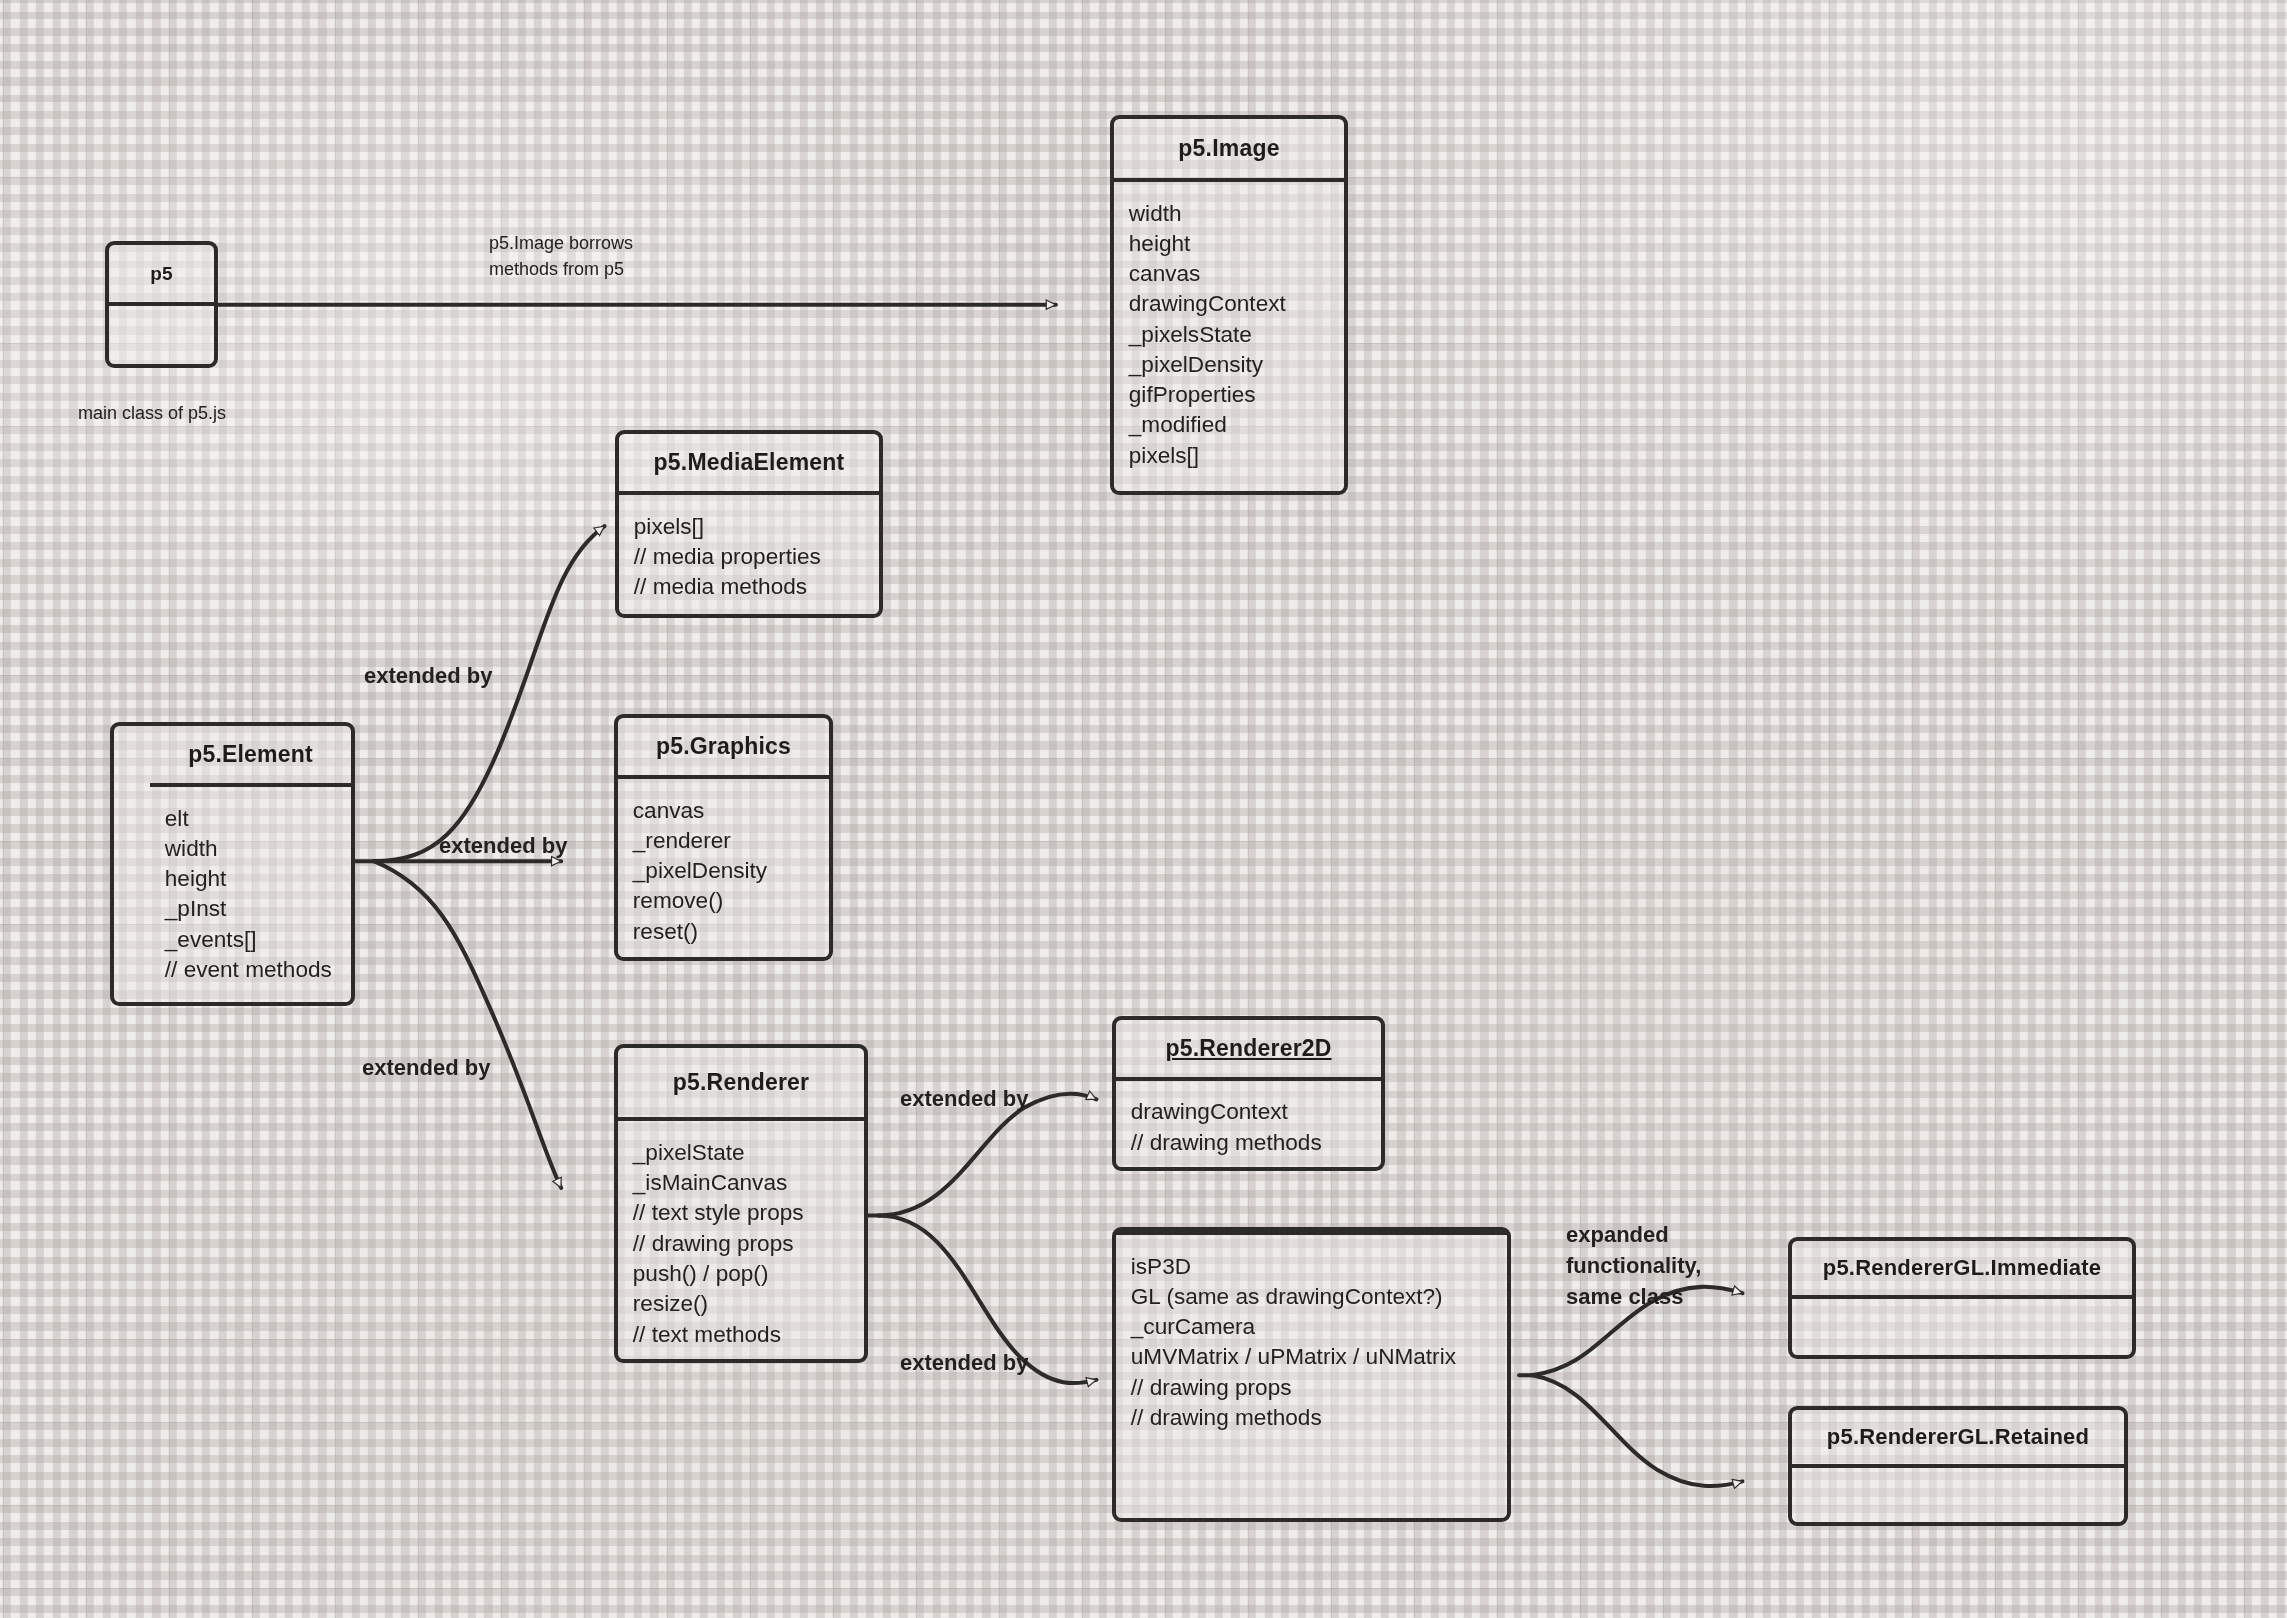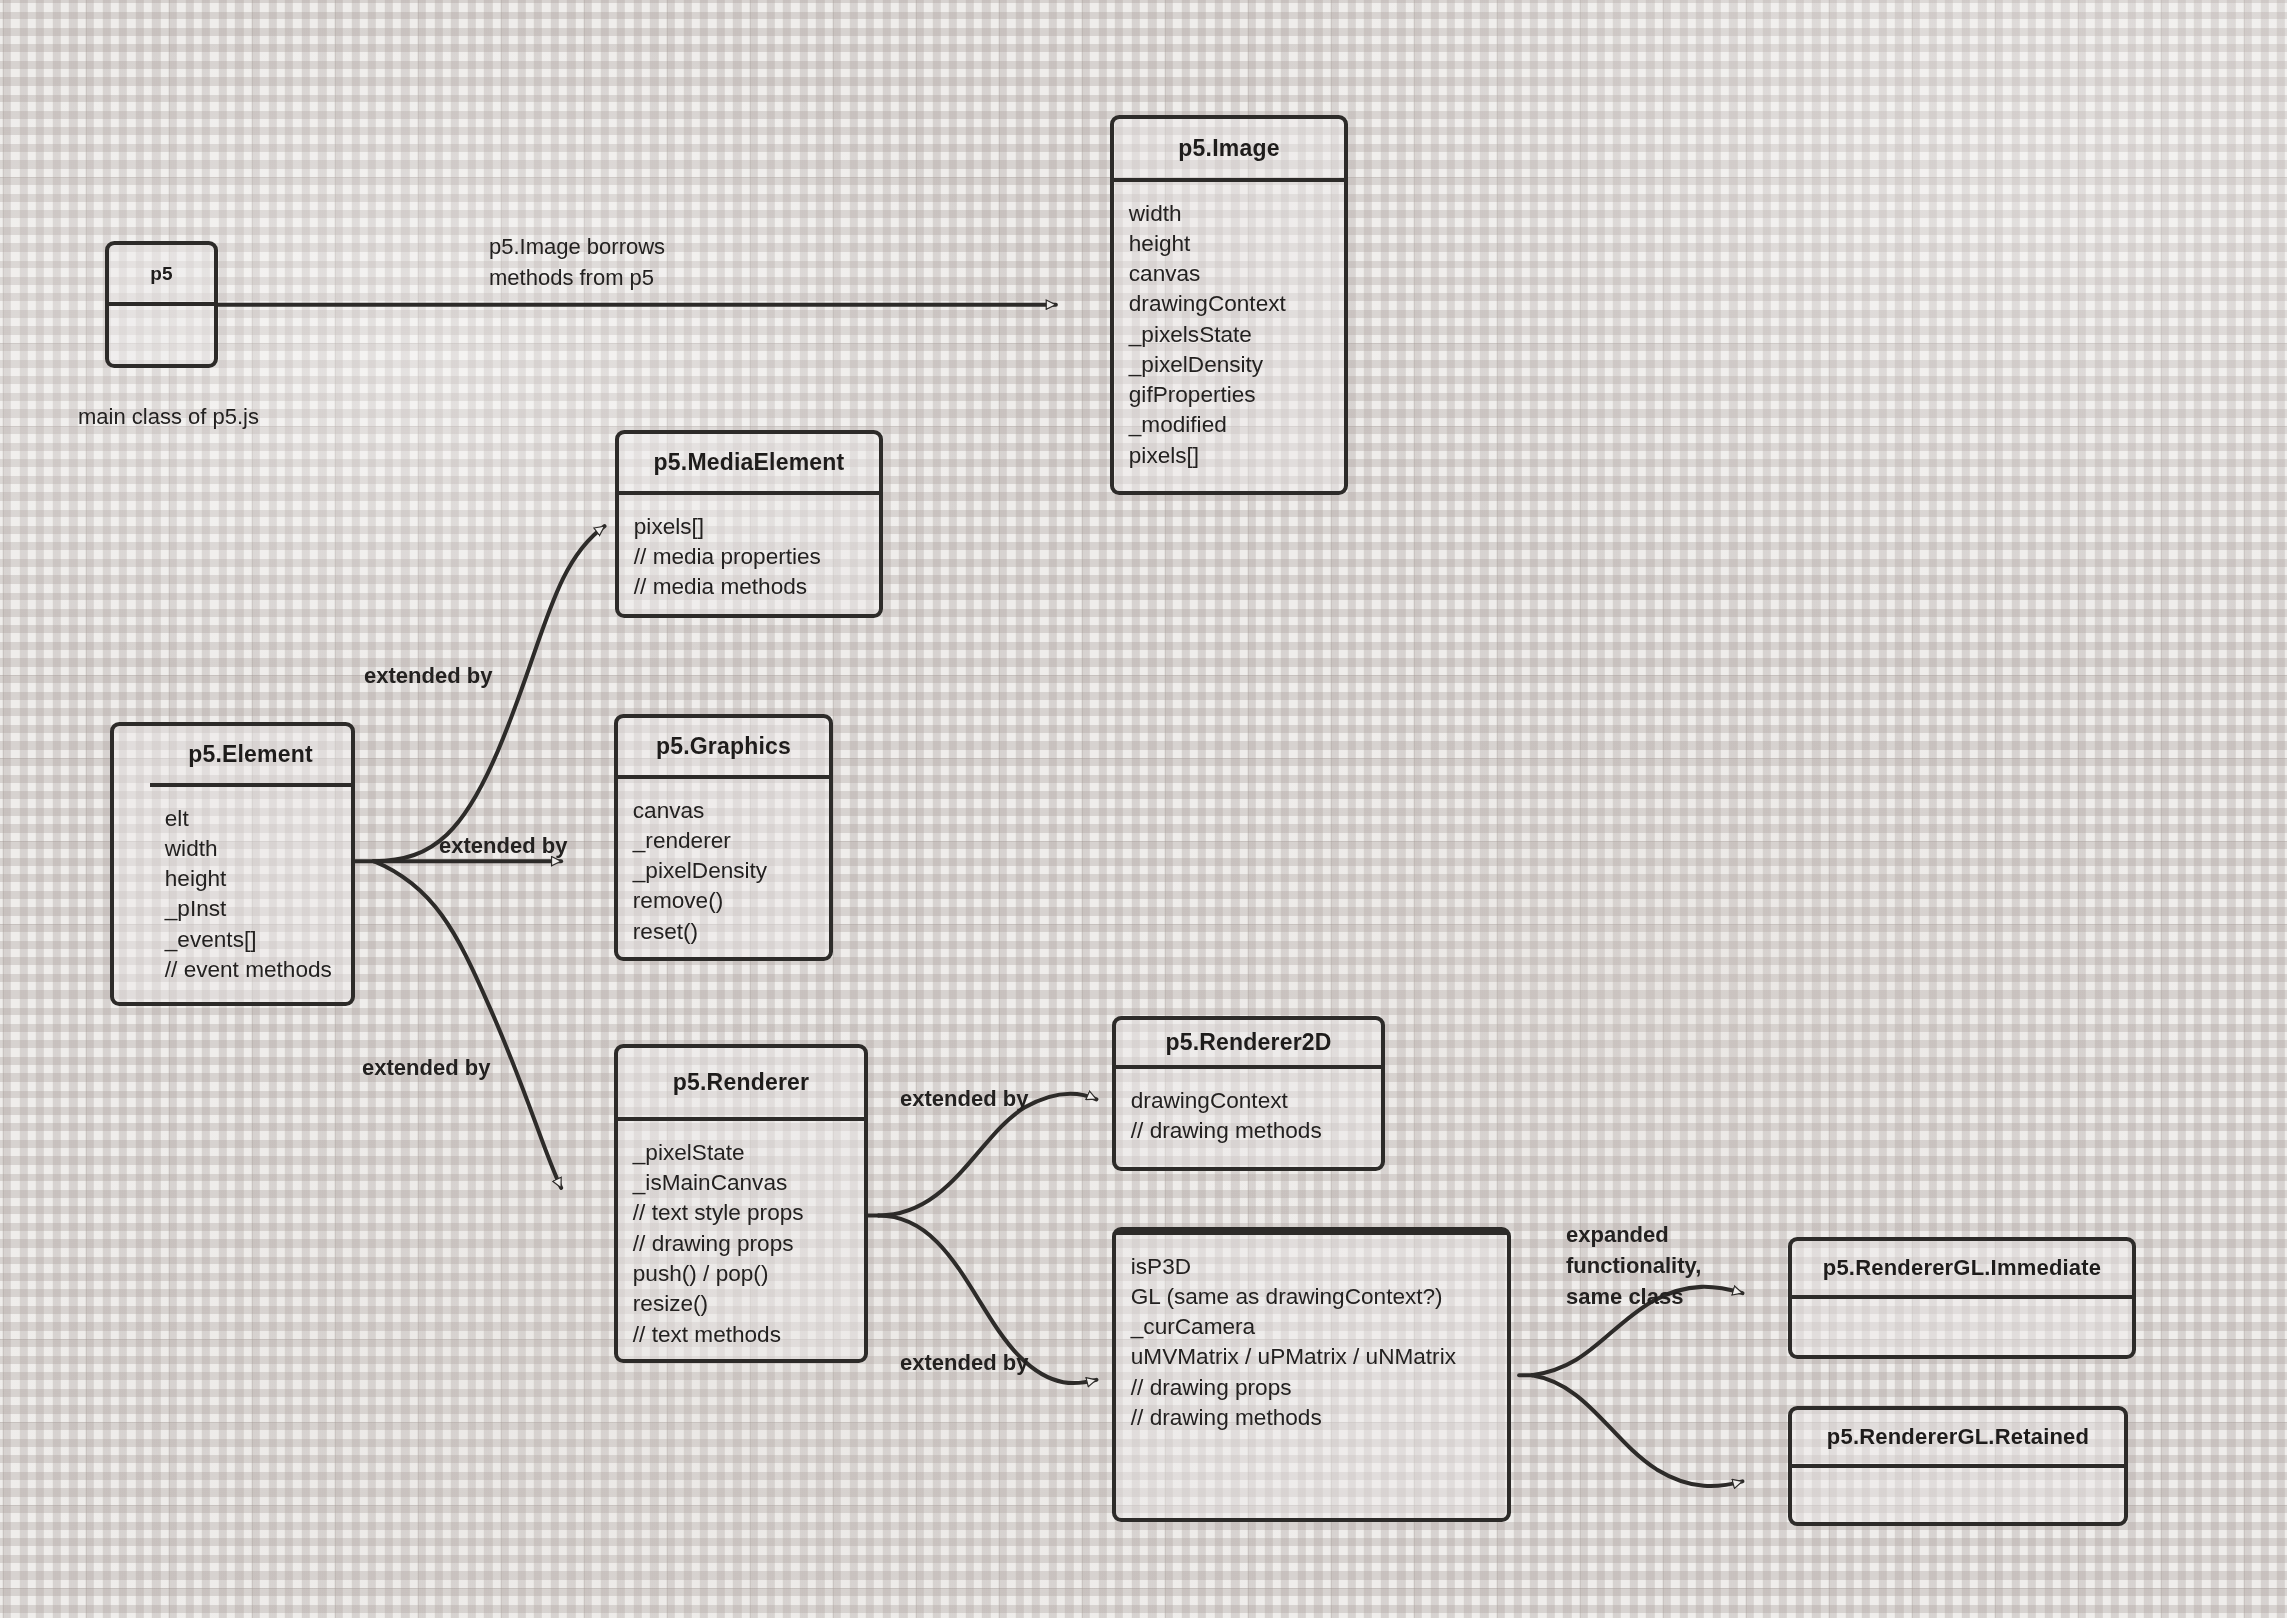--- a/index.html
+++ b/index.html
@@ -76,21 +76,21 @@
     padding: 16.6px 14.8px 9.2px 14.8px;
     font-size: 22.6px;
     line-height: 1.34;
     color: #232120;
   }
   .uml-body .attr {
     white-space: pre;
   }
   .note {
     position: absolute;
-    font-size: 22px;
+    font-size: 18px;
     line-height: 1.42;
     color: #232120;
     white-space: pre-line;
   }
   .edge-label {
     position: absolute;
     font-size: 22px;
     line-height: 1.4;
     color: #232120;
     white-space: pre-line;
@@ -209,21 +209,21 @@
       <div class="attr">_isMainCanvas</div>
       <div class="attr">// text style props</div>
       <div class="attr">// drawing props</div>
       <div class="attr">push() / pop()</div>
       <div class="attr">resize()</div>
       <div class="attr">// text methods</div>
     </div>
   </div>
 
   <div class="uml-box" style="left:1112px; top:1016px; width:273px; height:155px;">
-    <div class="uml-title" style="height:45px;">p5.Renderer2D</div>
+    <div class="uml-title" style="height:57px;text-decoration:underline;">p5.Renderer2D</div>
     <div class="uml-divider"></div>
     <div class="uml-body">
       <div class="attr">drawingContext</div>
       <div class="attr">// drawing methods</div>
     </div>
   </div>
 
   <div class="uml-box" style="left:1112px; top:1227px; width:399px; height:295px;">
     <div class="uml-divider"></div>
     <div class="uml-body">

